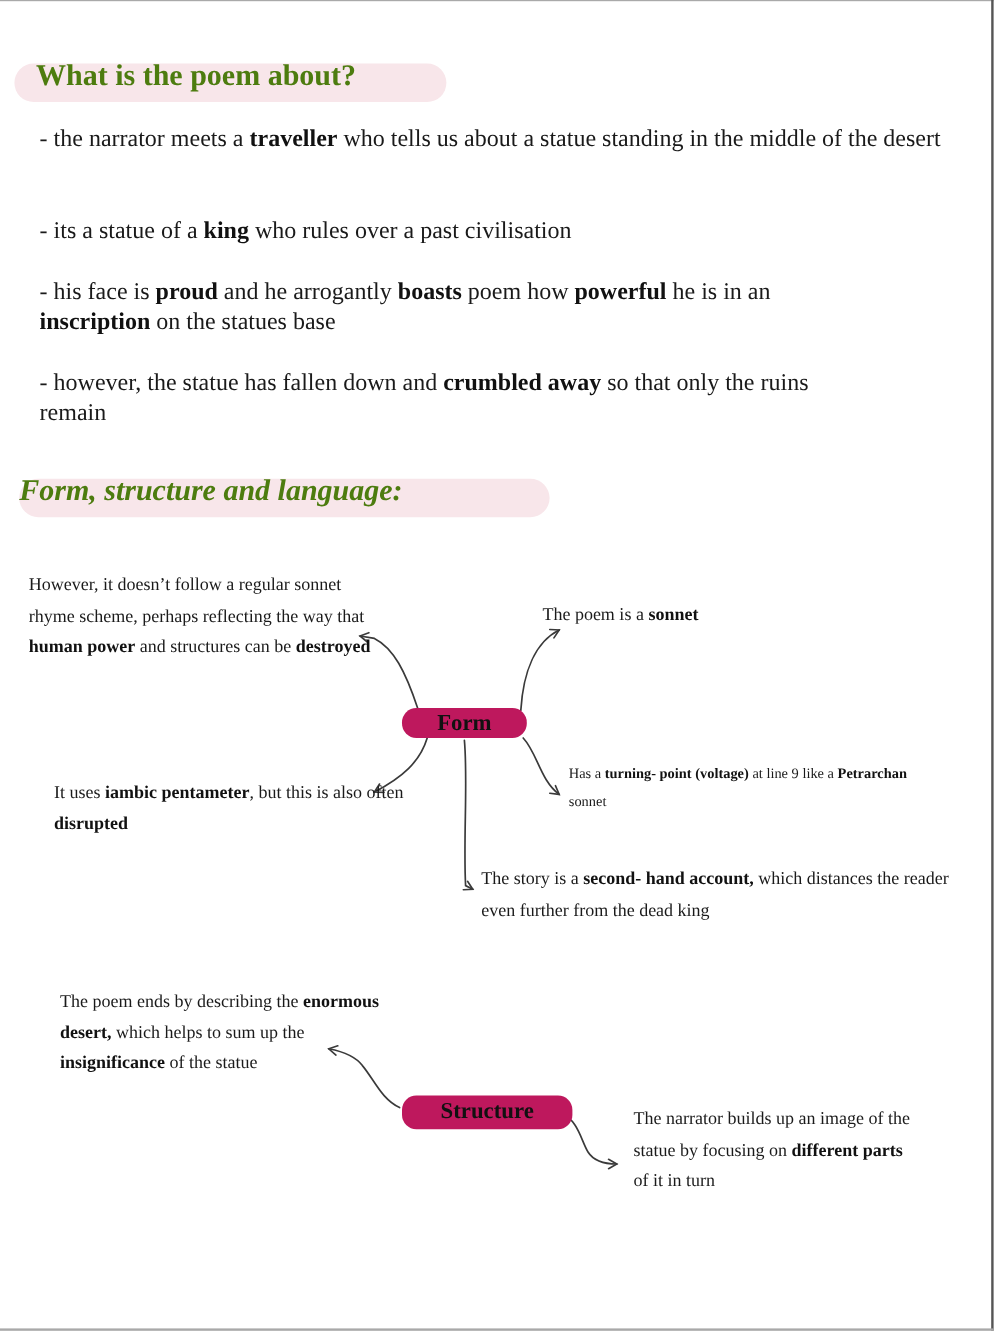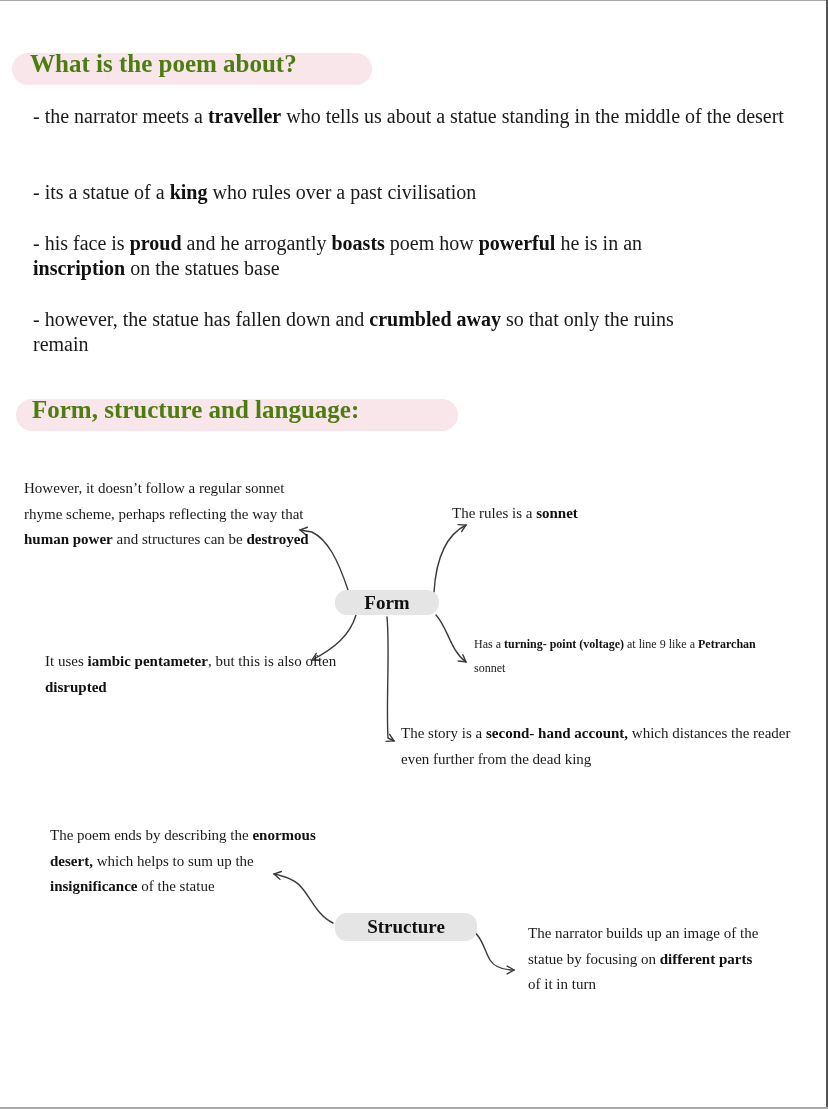--- a/index.html
+++ b/index.html
@@ -23,21 +23,21 @@
     }
     .para {
       position: absolute; font-size: 20px; line-height: 25px; color: #1a1a1a;
     }
     .para b, .note b { font-weight: bold; color: #111; }
     .note {
       position: absolute; font-size: 15px; line-height: 25.5px; color: #1a1a1a;
     }
     .note.small { font-size: 12px; line-height: 24px; }
     .node-pill {
-      position: absolute; border-radius: 12px; background: #e5e5e5;
+      position: absolute; border-radius: 12px; background: #be185d;
       font-weight: bold; font-size: 19px; color: #111;
       display: flex; align-items: center; justify-content: center;
     }
     svg.connectors { position: absolute; left: 0; top: 0; width: 828px; height: 1109px; pointer-events: none; }
     svg.connectors path { fill: none; stroke: #3a3a3a; stroke-width: 1.4; stroke-linecap: round; }
   </style>
 </head>
 <body>
 
 <div class="frame-top"></div>
@@ -46,21 +46,21 @@
 
 <div class="heading-pill" style="left:12px; top:53px; width:360px;"></div>
 <div class="heading" style="left:30px; top:50px;">What is the poem about?</div>
 
 <div class="para" style="left:33px; top:104px; width:760px;"><span>- the narrator meets a </span><b>traveller</b><span> who tells us about a statue standing in the middle of the desert</span></div>
 <div class="para" style="left:33px; top:180px; width:760px;"><span>- its a statue of a </span><b>king</b><span> who rules over a past civilisation</span></div>
 <div class="para" style="left:33px; top:231px; width:700px;"><span>- his face is </span><b>proud</b><span> and he arrogantly </span><b>boasts</b><span> poem how </span><b>powerful</b><span> he is in an </span><b>inscription</b><span> on the statues base</span></div>
 <div class="para" style="left:33px; top:307px; width:690px;"><span>- however, the statue has fallen down and </span><b>crumbled away</b><span> so that only the ruins remain</span></div>
 
 <div class="heading-pill" style="left:16px; top:399px; width:442px;"></div>
-<div class="heading" style="left:32px; top:396px;">Form, structure and language:</div>
+<div class="heading" style="left:16px; top:396px;font-style:italic;">Form, structure and language:</div>
 
 <svg class="connectors" viewBox="0 0 828 1109">
   <defs>
     <marker id="ah" viewBox="0 0 10 10" refX="8" refY="5" markerWidth="7" markerHeight="7" orient="auto-start-reverse">
       <path d="M1,1 L8,5 L1,9" style="fill:none;stroke:#3a3a3a;stroke-width:1.4;"></path>
     </marker>
   </defs>
 
   <path d="M348,590 C338,560 328,540 312,532 L300,530" marker-end="url(#ah)"></path>
 
@@ -73,21 +73,21 @@
   <path d="M387,617 C390,650 386,700 388,738 L394,741" marker-end="url(#ah)"></path>
 
   <path d="M333,923 C318,916 312,900 302,888 C296,880 284,876 274,874" marker-end="url(#ah)"></path>
 
   <path d="M468,928 C482,934 484,950 490,960 C495,968 504,970 514,970" marker-end="url(#ah)"></path>
 </svg>
 
 <div class="node-pill" style="left:335px; top:590px; width:104px; height:25px;">Form</div>
 
 <div class="note" style="left:24px; top:476px; width:300px;"><span>However, it doesn’t follow a regular sonnet rhyme scheme, perhaps reflecting the way that </span><b>human power</b><span> and structures can be </span><b>destroyed</b></div>
-<div class="note" style="left:452px; top:501px; width:300px;"><span>The rules is a </span><b>sonnet</b></div>
+<div class="note" style="left:452px; top:501px; width:300px;"><span>The poem is a </span><b>sonnet</b></div>
 <div class="note" style="left:45px; top:649px; width:295px;"><span>It uses </span><b>iambic pentameter</b><span>, but this is also often </span><b>disrupted</b></div>
 <div class="note small" style="left:474px; top:632px; width:300px;"><span>Has a </span><b>turning- point (voltage)</b><span> at line 9 like a </span><b>Petrarchan</b><span> sonnet</span></div>
 <div class="note" style="left:401px; top:721px; width:420px;"><span>The story is a </span><b>second- hand account,</b><span> which distances the reader even further from the dead king</span></div>
 
 <div class="node-pill" style="left:335px; top:913px; width:142px; height:28px;">Structure</div>
 
 <div class="note" style="left:50px; top:823px; width:270px;"><span>The poem ends by describing the </span><b>enormous desert,</b><span> which helps to sum up the </span><b>insignificance</b><span> of the statue</span></div>
 <div class="note" style="left:528px; top:921px; width:232px;"><span>The narrator builds up an image of the statue by focusing on </span><b>different parts</b><span> of it in turn</span></div>
 
 </body></html>

